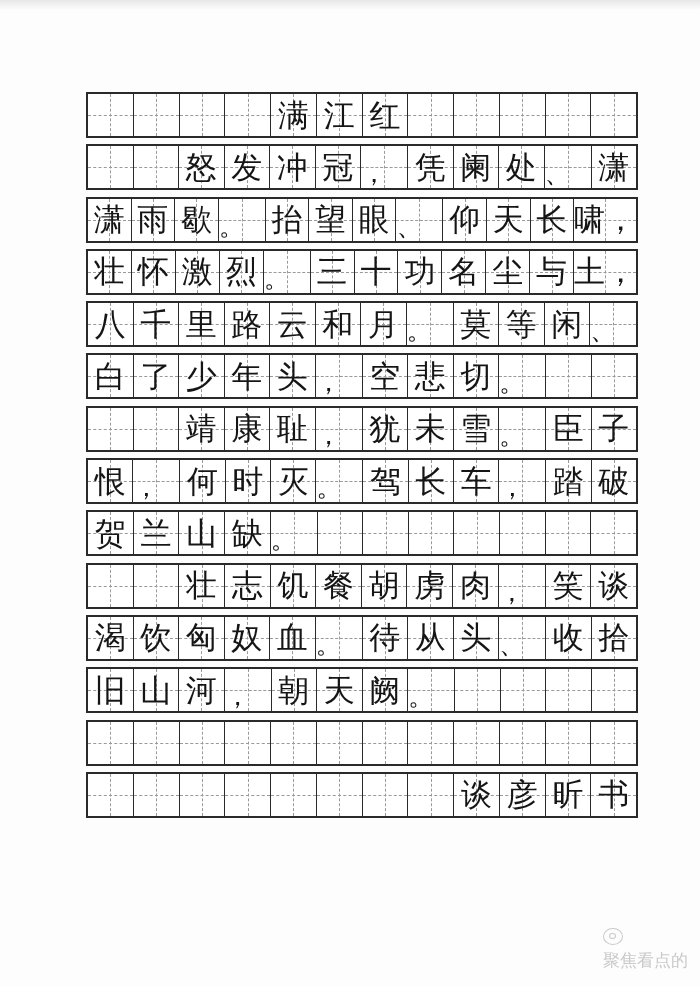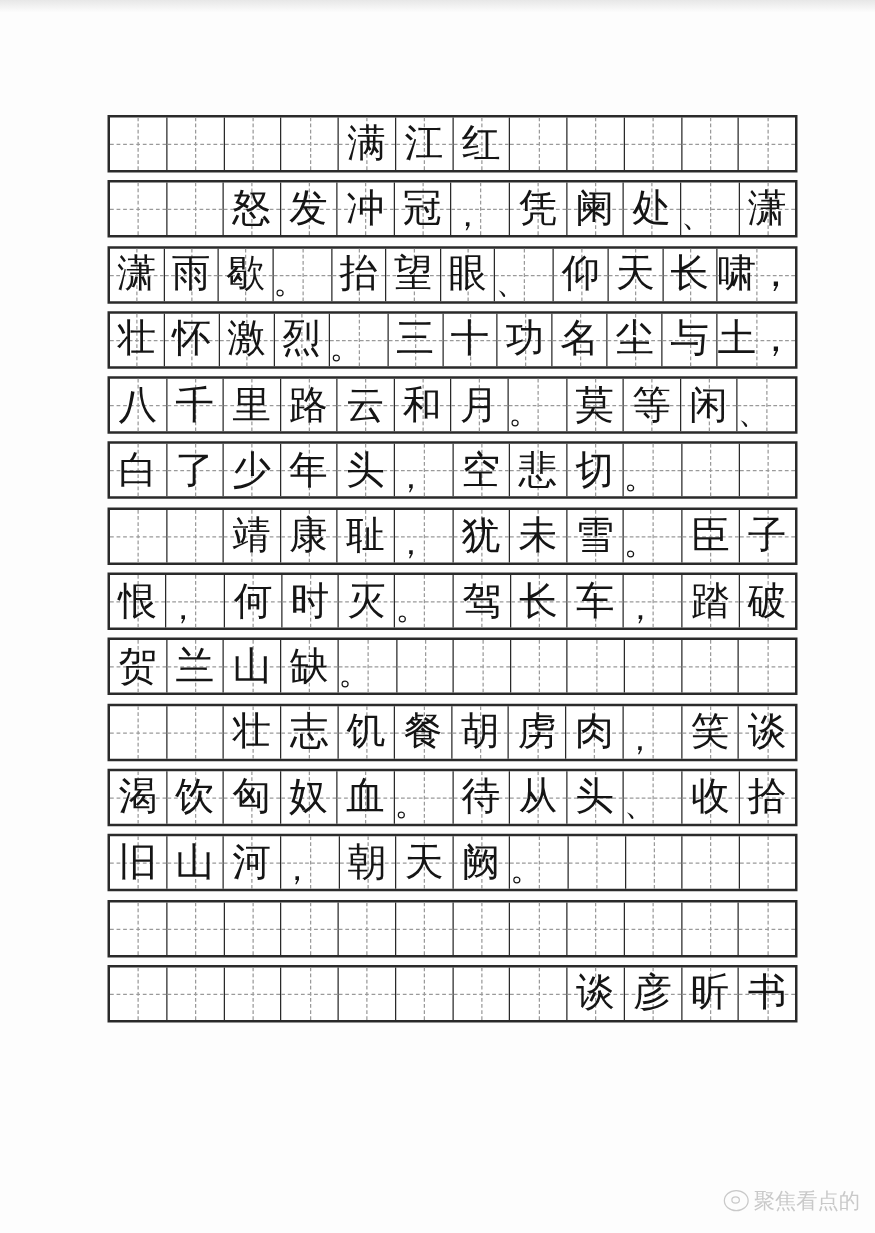--- a/index.html
+++ b/index.html
@@ -30,22 +30,22 @@
   .cell::after {
     content:""; position:absolute; top:0; bottom:0; left:50%;
     border-left:1px dashed #9a9a9a;
   }
   .ch {
     position:relative; z-index:1; font-family:"DejaVu Serif", serif;
     font-size:31px; color:#151515; line-height:1;
   }
   .ch.punct { align-self:flex-end; margin-bottom:2px; margin-right:20px; font-size:26px; }
   .watermark {
-    position:absolute; right:12px; bottom:14px; display:flex; align-items:center; gap:4px;
-    color:#c9c9c9; font-size:17px; font-family:Liberation Mono, monospace;
+    position:absolute; right:12px; bottom:14px; display:flex; gap:4px;
+    color:#c9c9c9; font-size:17px; font-family:Liberation Mono, monospace;flex-direction:column;
   }
   .wm-icon {
     width:18px; height:15px; border:1.5px solid #c9c9c9; border-radius:50% 50% 50% 50%;
     position:relative;
   }
   .wm-icon::after {
     content:""; position:absolute; left:5px; top:4px; width:5px; height:4px;
     border:1.5px solid #c9c9c9; border-radius:50%;
   }
 </style>

